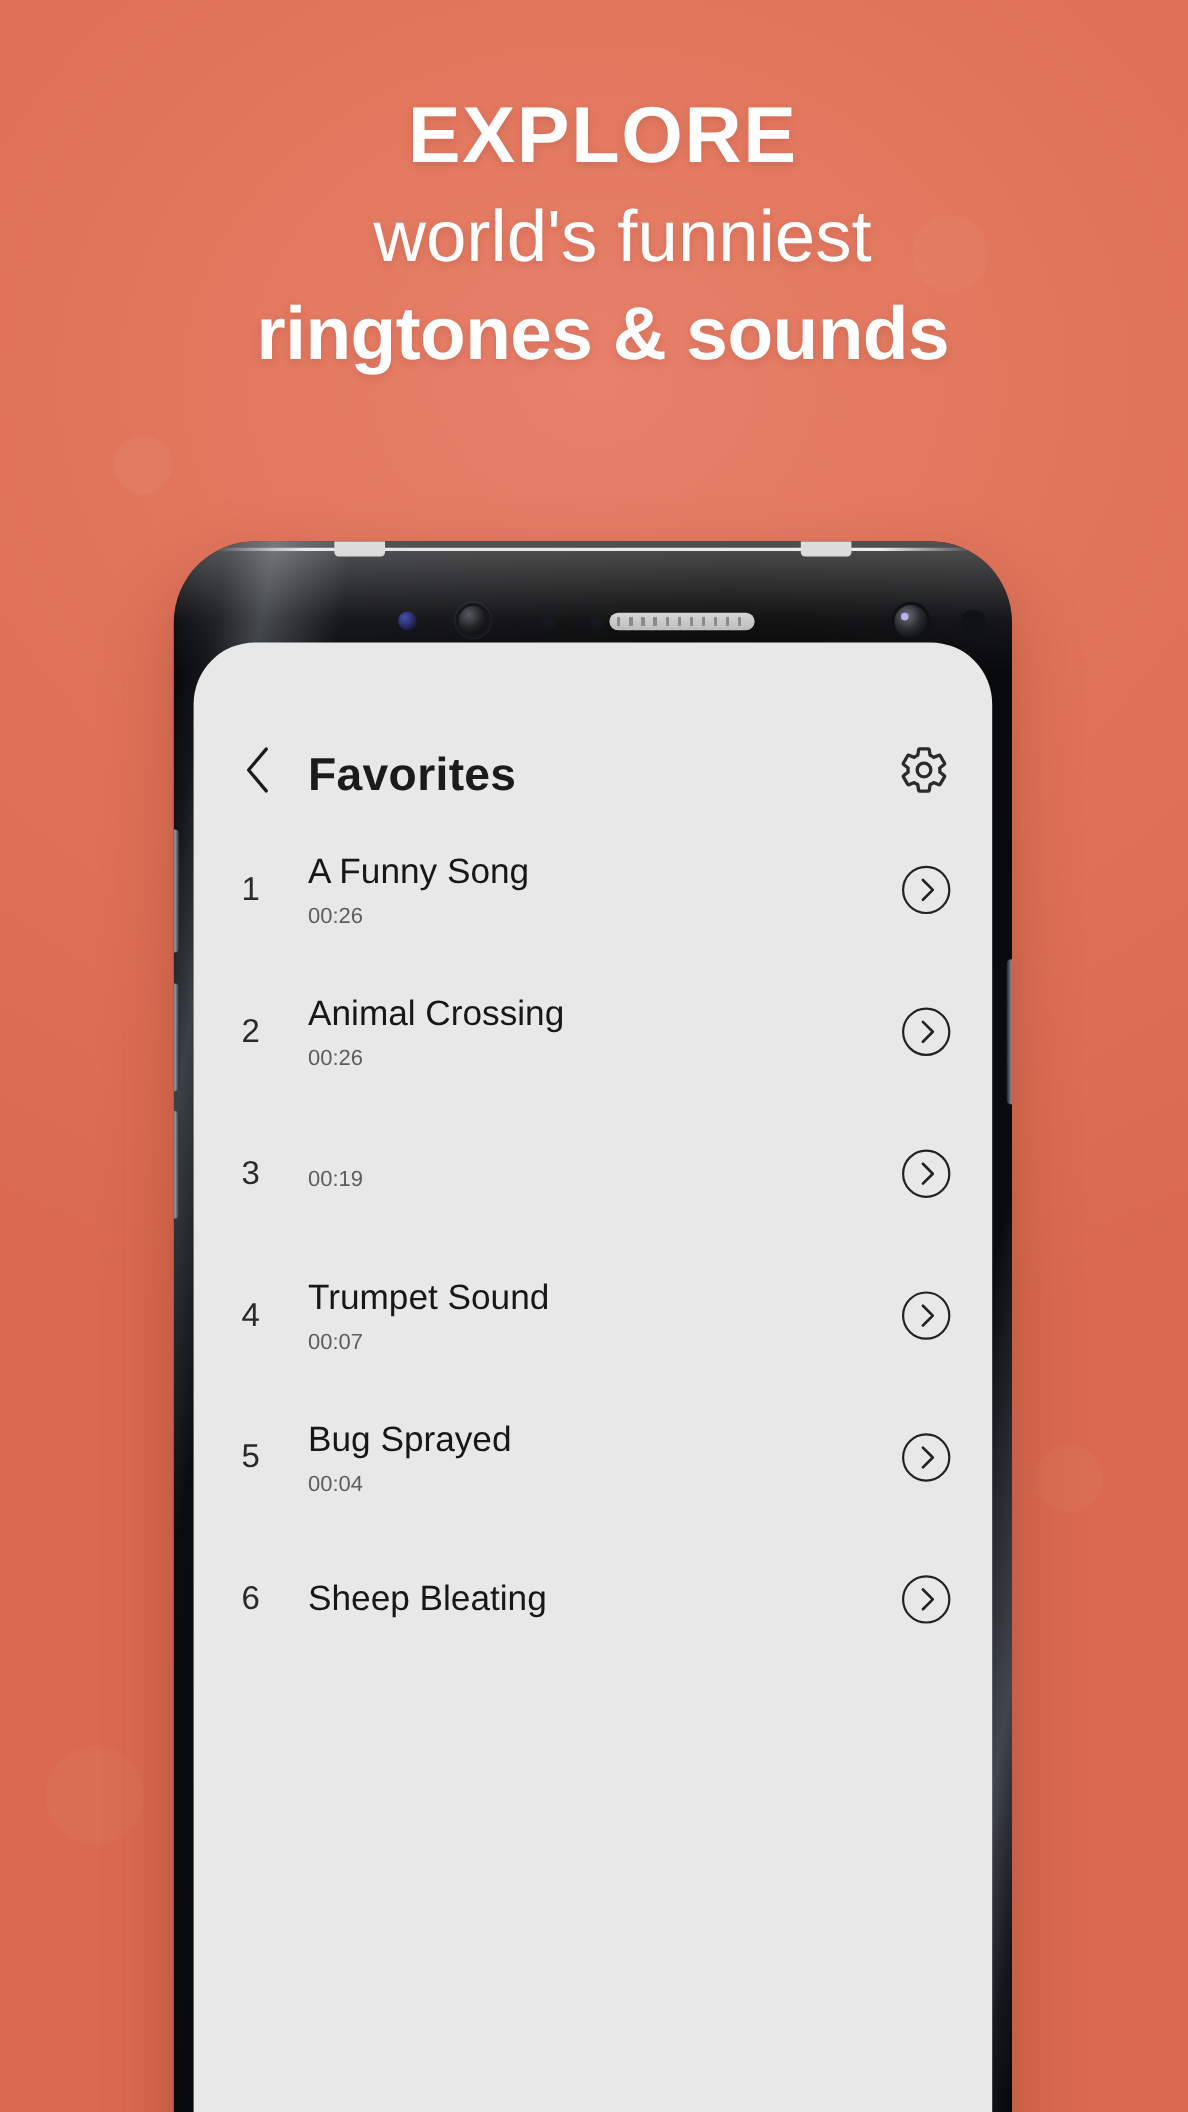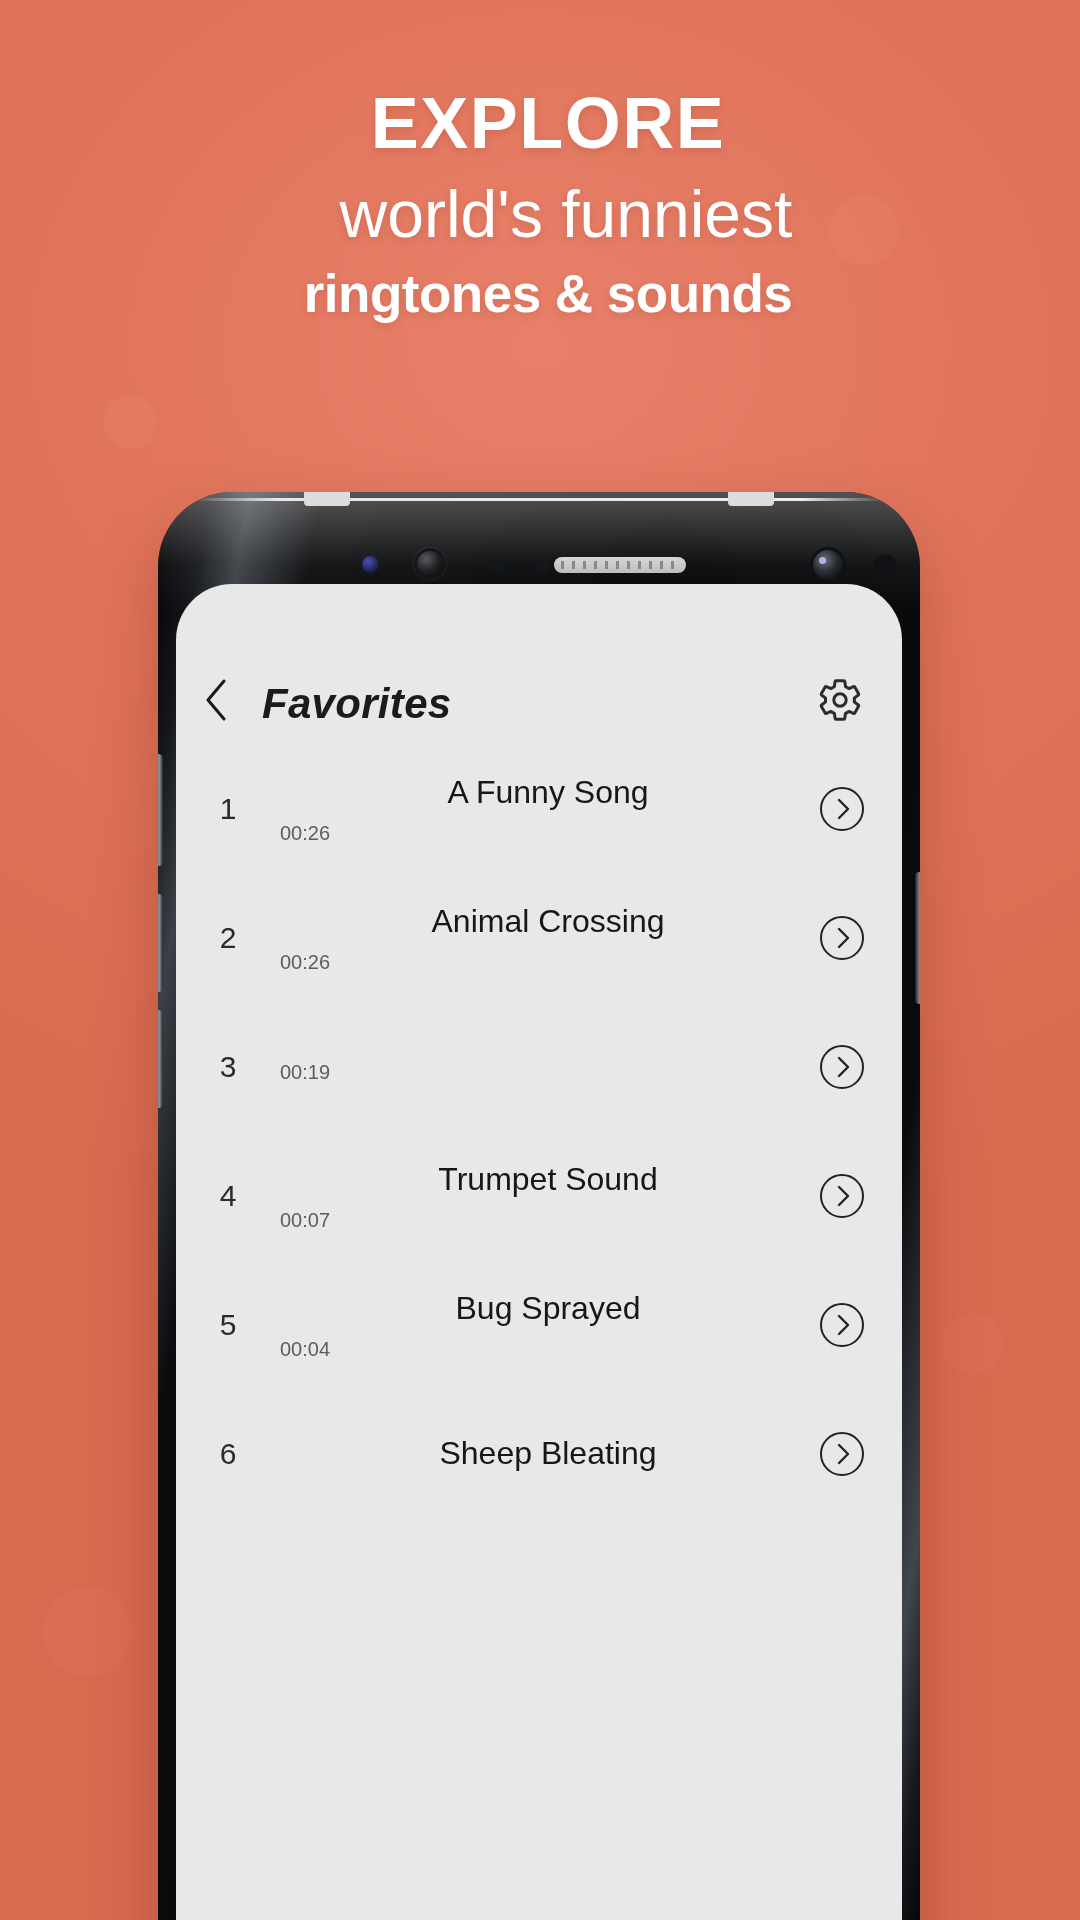--- a/index.html
+++ b/index.html
@@ -56,21 +56,21 @@
   }
   .hl-2 {
     font-size: 66px;
     font-weight: 400;
     line-height: 1.22;
     display: block;
     margin-top: 12px;
     padding-left: 36px;
   }
   .hl-3 {
-    font-size: 53px;
+    font-size: 68px;
     font-weight: 700;
     line-height: 1.22;
     display: block;
     margin-top: 8px;
     letter-spacing: -0.5px;
   }
 
   
   .phone {
     position: absolute;
@@ -189,23 +189,22 @@
   .btn-power { right: -4px; top: 380px; height: 132px; }
 
   
   .appbar {
     position: absolute;
     left: 0; right: 0;
     top: 0;
     height: 160px;
     display: flex;
     align-items: flex-end;
-    padding: 0 34px 16px 16px;
+    padding: 0 34px 16px 34px;
     box-sizing: border-box;
-    font-style: italic;
   }
   .back-btn {
     width: 48px;
     height: 56px;
     display: flex;
     align-items: center;
     justify-content: center;
     flex: 0 0 auto;
   }
   .appbar-title {
@@ -253,21 +252,20 @@
     min-width: 0;
   }
   .item-title {
     font-size: 32px;
     color: #171717;
     font-weight: 500;
     line-height: 1.22;
     white-space: nowrap;
     overflow: hidden;
     text-overflow: ellipsis;
-    text-align: center;
   }
   .item-time {
     font-size: 20px;
     color: #5d5d5d;
     font-weight: 400;
     margin-top: 10px;
     line-height: 1.1;
   }
   .item-chevron {
     flex: 0 0 auto;

